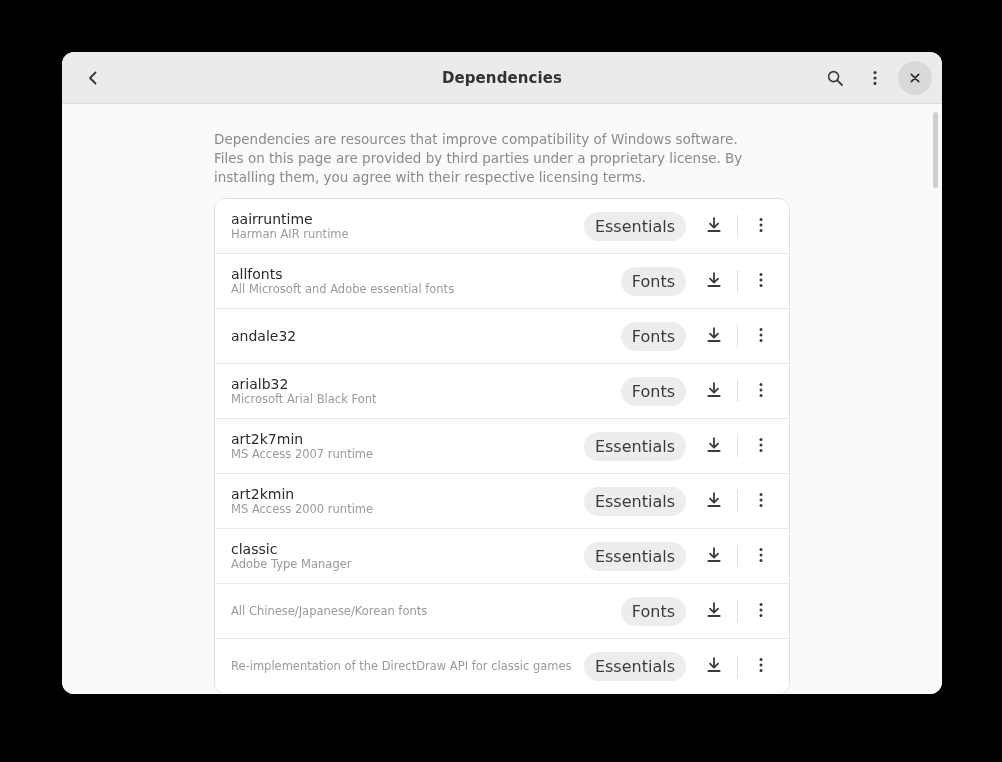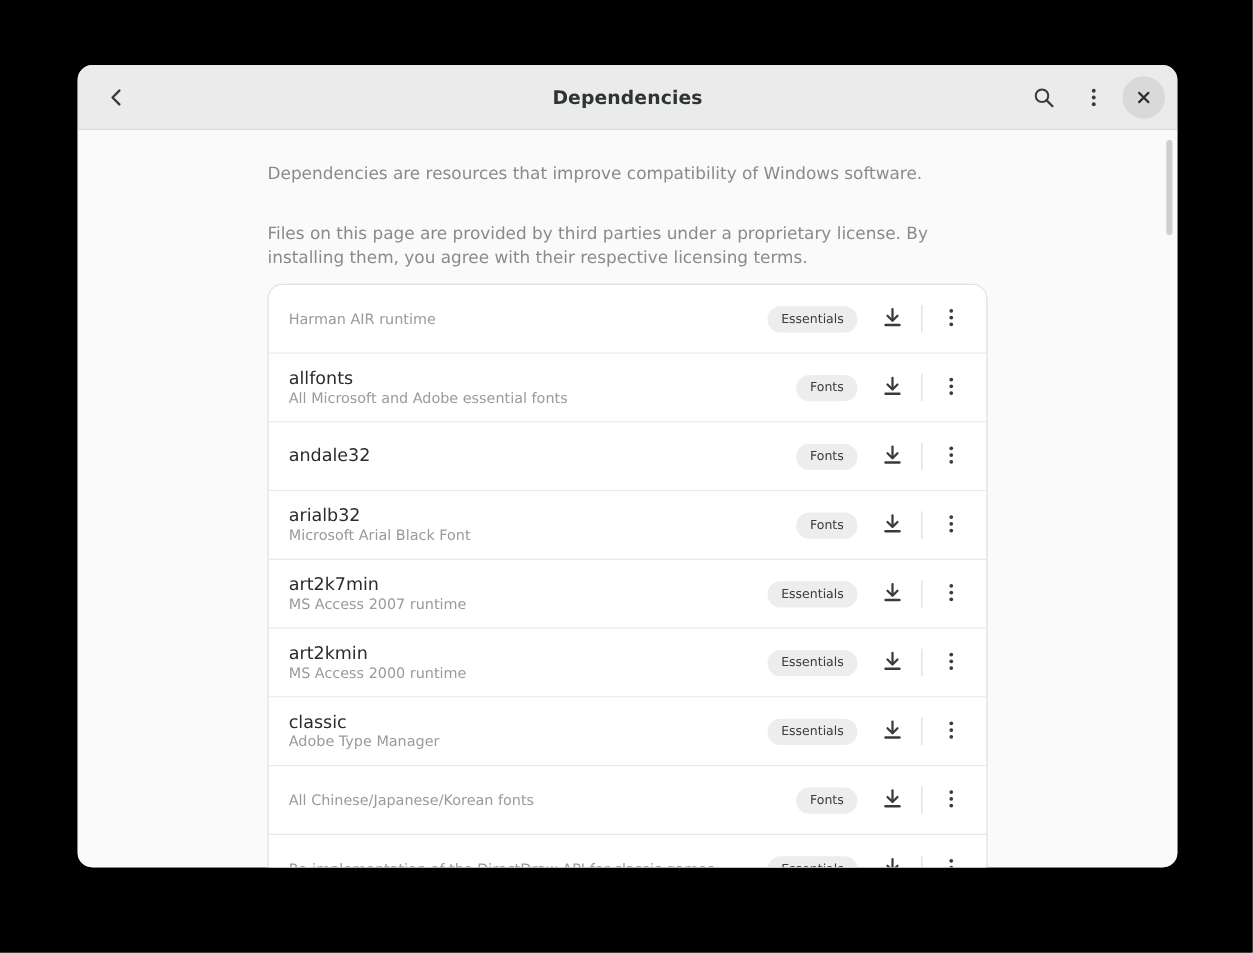--- a/index.html
+++ b/index.html
@@ -74,21 +74,21 @@
   #content {
     padding: 26px 0 0 0;
   }
   .desc {
     width: 576px;
     margin: 0 auto;
     color: #8a8a8a;
     font-size: 13.5px;
     line-height: 1.42;
   }
-  .desc.first { margin-bottom: 29px; }
+  .desc.first { margin-bottom: 0; }
   .desc.second { margin-bottom: 11px; }
 
   
   #list-card {
     width: 576px;
     margin: 0 auto;
     background: #ffffff;
     border: 1px solid #e0e0e0;
     border-radius: 12px;
     overflow: hidden;
@@ -119,21 +119,21 @@
   .row-sub {
     font-size: 11.5px;
     color: #9a9a9a;
     line-height: 1.15;
     white-space: nowrap;
   }
   .badge {
     flex: 0 0 auto;
     background: #ededed;
     color: #3b3b3b;
-    font-size: 10px;
+    font-size: 16px;
     border-radius: 999px;
     padding: 5px 11px;
     margin-right: 14px;
     white-space: nowrap;
   }
   .icon-btn {
     flex: 0 0 auto;
     width: 28px; height: 28px;
     display: flex; align-items: center; justify-content: center;
     border: none; background: transparent; cursor: pointer;
@@ -207,20 +207,21 @@
 
   <div id="scrollarea">
     <div id="content">
 
       <p class="desc first">Dependencies are resources that improve compatibility of Windows software.</p>
       <p class="desc second">Files on this page are provided by third parties under a proprietary license. By installing them, you agree with their respective licensing terms.</p>
 
       <div id="list-card">
           <div class="row">
             <div class="row-text">
+              <div class="row-title">aairruntime</div>
               <div class="row-sub">Harman AIR runtime</div>
             </div>
             <div class="badge">Essentials</div>
             <button class="icon-btn">
               <span><svg width="18" height="18" viewBox="0 0 18 18" aria-hidden="true">
                   <path d="M9 2.2 L9 11" stroke="#3a3a3a" stroke-width="1.8" stroke-linecap="round"></path>
                   <path d="M5 7.6 L9 11.6 L13 7.6" fill="none" stroke="#3a3a3a" stroke-width="1.8" stroke-linecap="round" stroke-linejoin="round"></path>
                   <path d="M3.4 15 L14.6 15" stroke="#3a3a3a" stroke-width="1.9" stroke-linecap="round"></path>
                 </svg></span>
             </button>

